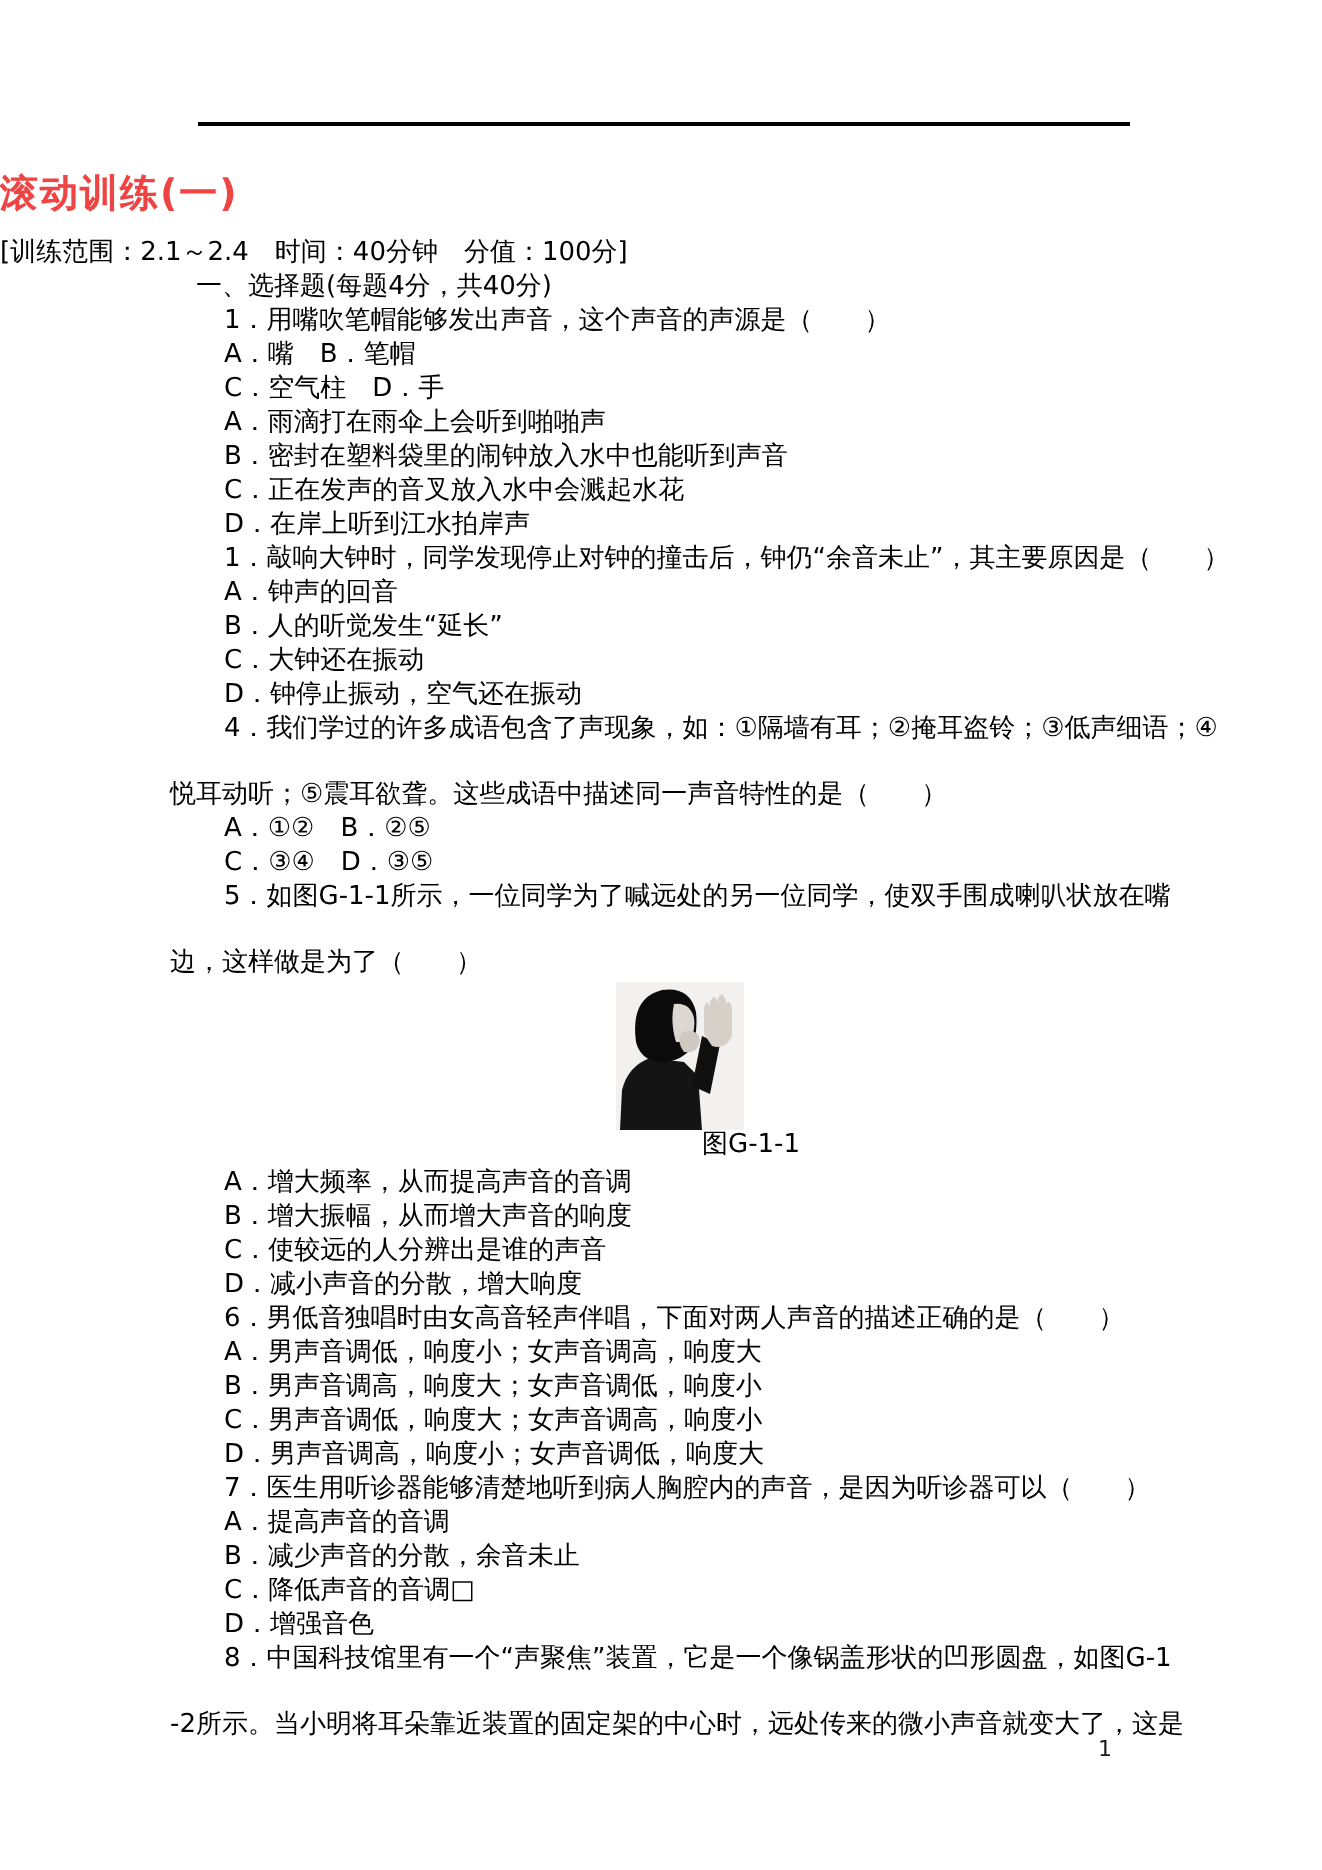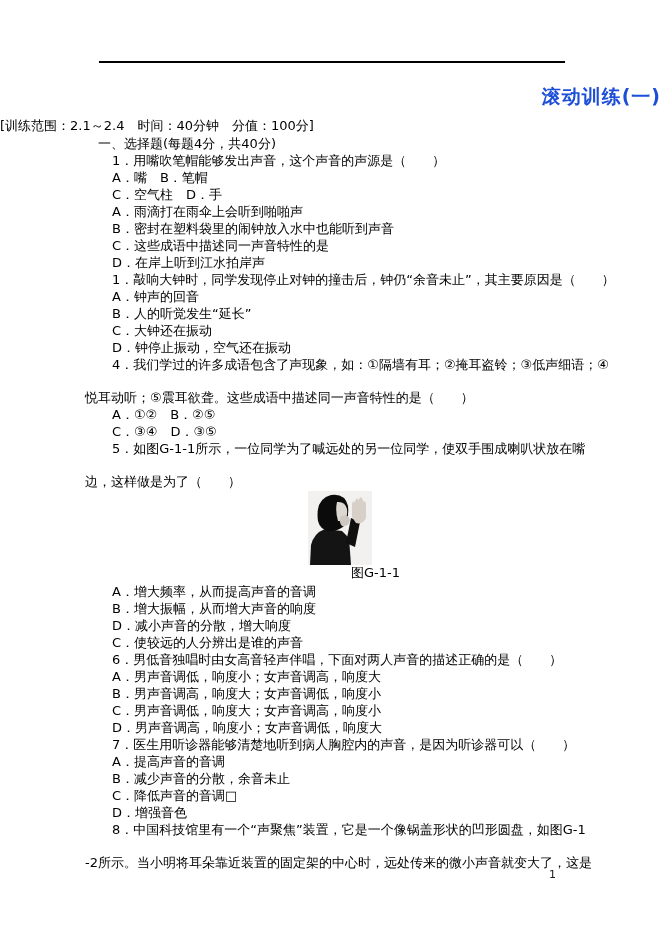--- a/index.html
+++ b/index.html
@@ -23,24 +23,24 @@
     top: 61px;
     width: 466px;
     height: 2px;
     background: #000000;
   }
   .doc-title {
     position: absolute;
     left: 0;
     top: 84px;
     width: 661px;
-    text-align: right;
+    text-align: left;
     font-size: 19px;
     font-weight: bold;
-    color: #1d4ed8;
+    color: #ef4444;
     letter-spacing: 1px;
   }
   .doc-subtitle {
     position: absolute;
     left: 0;
     top: 117px;
     width: 661px;
     text-align: left;
     font-size: 13px;
     color: #000000;
@@ -97,21 +97,21 @@
 
   <div class="content">
 
     <div>
         <div class="line ind1">一、选择题(每题4分，共40分)</div>
         <div class="line ind2">1．用嘴吹笔帽能够发出声音，这个声音的声源是（　　）</div>
         <div class="line ind2">A．嘴　B．笔帽</div>
         <div class="line ind2">C．空气柱　D．手</div>
         <div class="line ind2">A．雨滴打在雨伞上会听到啪啪声</div>
         <div class="line ind2">B．密封在塑料袋里的闹钟放入水中也能听到声音</div>
-        <div class="line ind2">C．这些成语中描述同一声音特性的是</div>
+        <div class="line ind2">C．正在发声的音叉放入水中会溅起水花</div>
         <div class="line ind2">D．在岸上听到江水拍岸声</div>
         <div class="line ind2">1．敲响大钟时，同学发现停止对钟的撞击后，钟仍“余音未止”，其主要原因是（　　）</div>
         <div class="line ind2">A．钟声的回音</div>
         <div class="line ind2">B．人的听觉发生“延长”</div>
         <div class="line ind2">C．大钟还在振动</div>
         <div class="line ind2">D．钟停止振动，空气还在振动</div>
         <div class="line ind2">4．我们学过的许多成语包含了声现象，如：①隔墙有耳；②掩耳盗铃；③低声细语；④</div>
         <div class="line ind0">悦耳动听；⑤震耳欲聋。这些成语中描述同一声音特性的是（　　）</div>
         <div class="line ind2">A．①②　B．②⑤</div>
         <div class="line ind2">C．③④　D．③⑤</div>
@@ -134,22 +134,22 @@
         <path d="M33,25 Q41,23 42,29 Q41,36 34,35 Q30,30 33,25 Z" fill="#cfc8c1"></path>
 
         <path d="M44,13 Q45,8 47,12 L47,10 Q49,5 51,10 L51,8 Q53,4 55,9 L55,11 Q57,8 58,13 L58,27 Q55,34 48,32 L44,26 Z" fill="#d7d0c9"></path>
       </svg>
       <div class="figure-caption">图G-1-1</div>
     </div>
 
     <div>
         <div class="line ind2">A．增大频率，从而提高声音的音调</div>
         <div class="line ind2">B．增大振幅，从而增大声音的响度</div>
+        <div class="line ind2">C．使较远的人分辨出是谁的声音</div>
         <div class="line ind2">D．减小声音的分散，增大响度</div>
-        <div class="line ind2">C．使较远的人分辨出是谁的声音</div>
         <div class="line ind2">6．男低音独唱时由女高音轻声伴唱，下面对两人声音的描述正确的是（　　）</div>
         <div class="line ind2">A．男声音调低，响度小；女声音调高，响度大</div>
         <div class="line ind2">B．男声音调高，响度大；女声音调低，响度小</div>
         <div class="line ind2">C．男声音调低，响度大；女声音调高，响度小</div>
         <div class="line ind2">D．男声音调高，响度小；女声音调低，响度大</div>
         <div class="line ind2">7．医生用听诊器能够清楚地听到病人胸腔内的声音，是因为听诊器可以（　　）</div>
         <div class="line ind2">A．提高声音的音调</div>
         <div class="line ind2">B．减少声音的分散，余音未止</div>
         <div class="line ind2">C．降低声音的音调□</div>
         <div class="line ind2">D．增强音色</div>

